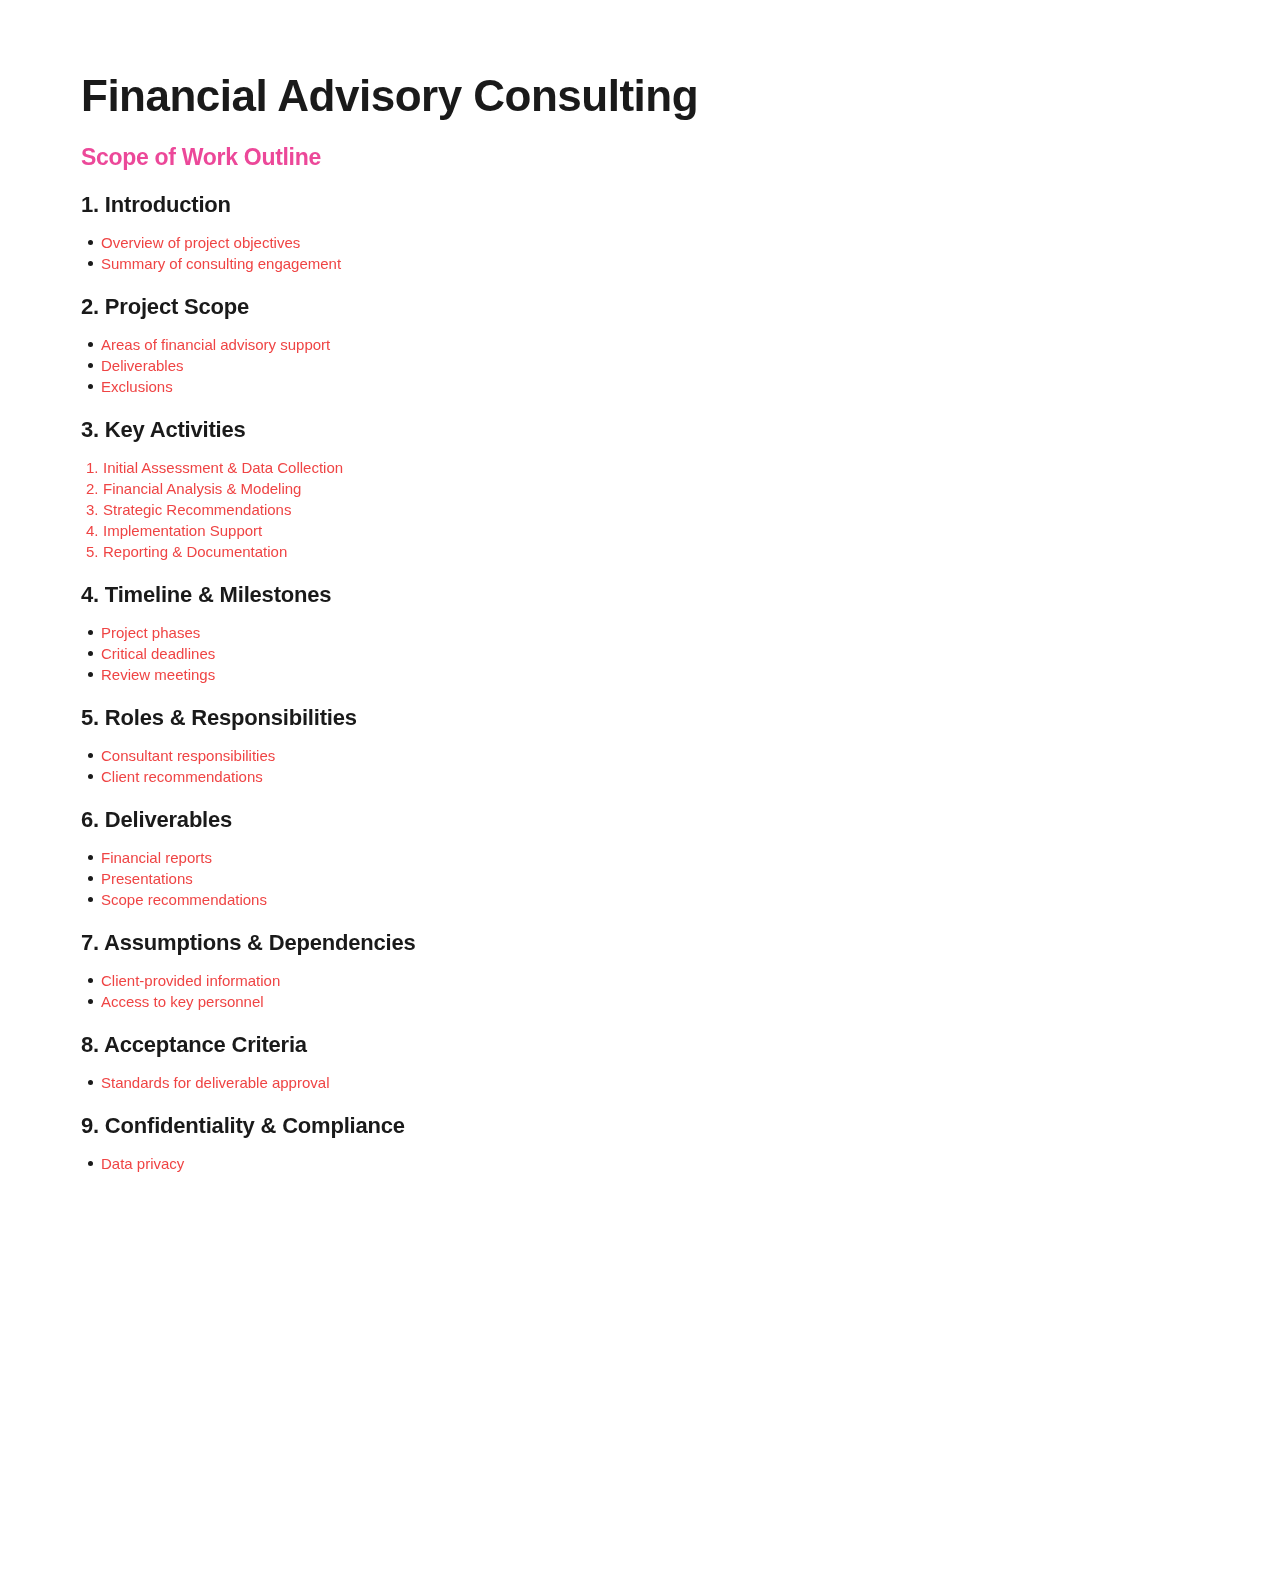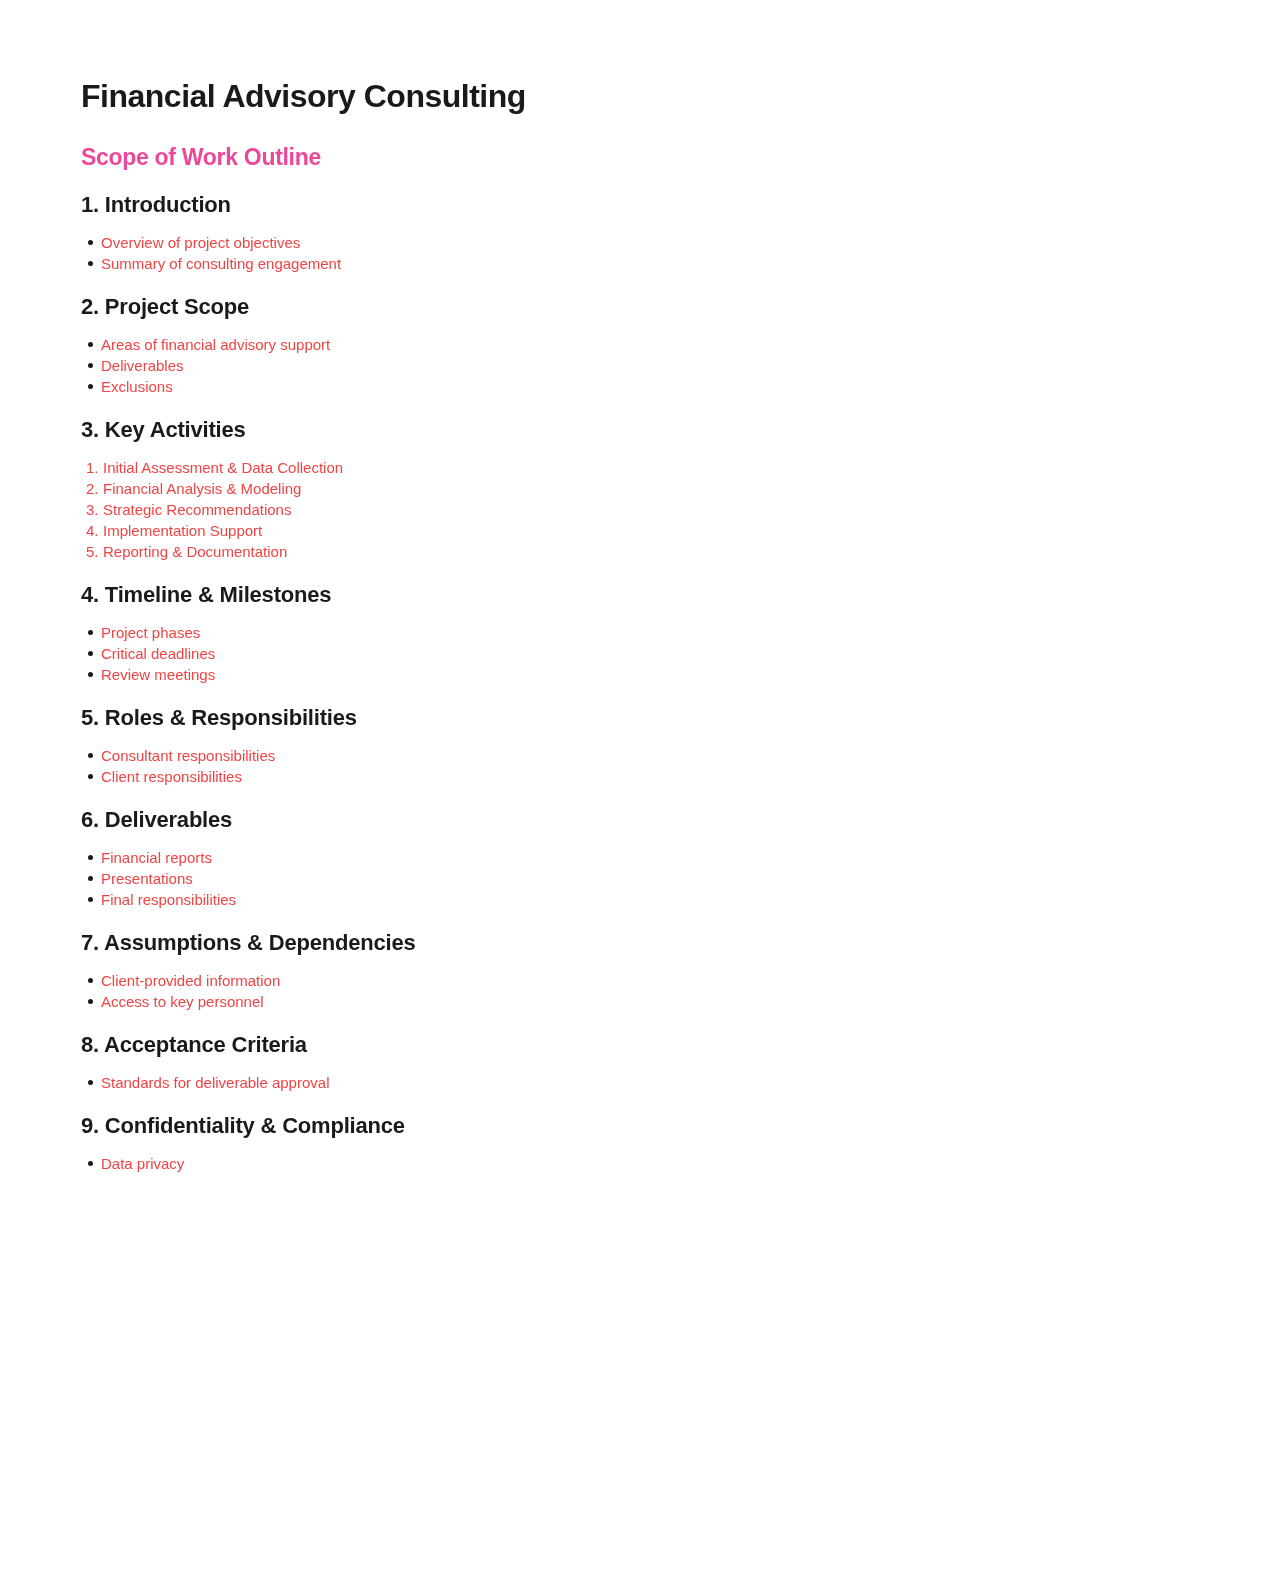--- a/index.html
+++ b/index.html
@@ -16,21 +16,21 @@
     overflow: hidden;
   }
   .clip {
     box-sizing: border-box;
     height: 1306px;            
     overflow: hidden;
     padding: 76px 81px 0 81px;
   }
   h1 {
     margin: 0 0 26px 0;
-    font-size: 32px; line-height: 40px;
+    font-size: 44px; line-height: 40px;
     font-weight: 700; letter-spacing: -0.5px;
     color: #1a1a1a;
   }
   h2 {
     margin: 0;
     font-size: 23px; line-height: 30px;
     font-weight: 700; letter-spacing: -0.3px;
     color: #ec4899;
   }
   h3 {
@@ -109,30 +109,30 @@
         <li><span class="dot"></span><span>Project phases</span></li>
         <li><span class="dot"></span><span>Critical deadlines</span></li>
         <li><span class="dot"></span><span>Review meetings</span></li>
       </ul>
     </section>
 
     <section>
       <h3>5. Roles &amp; Responsibilities</h3>
       <ul class="doc-list">
         <li><span class="dot"></span><span>Consultant responsibilities</span></li>
-        <li><span class="dot"></span><span>Client responsibilities</span></li>
+        <li><span class="dot"></span><span>Client recommendations</span></li>
       </ul>
     </section>
 
     <section>
       <h3>6. Deliverables</h3>
       <ul class="doc-list">
         <li><span class="dot"></span><span>Financial reports</span></li>
         <li><span class="dot"></span><span>Presentations</span></li>
-        <li><span class="dot"></span><span>Final responsibilities</span></li>
+        <li><span class="dot"></span><span>Scope recommendations</span></li>
       </ul>
     </section>
 
     <section>
       <h3>7. Assumptions &amp; Dependencies</h3>
       <ul class="doc-list">
         <li><span class="dot"></span><span>Client-provided information</span></li>
         <li><span class="dot"></span><span>Access to key personnel</span></li>
       </ul>
     </section>

